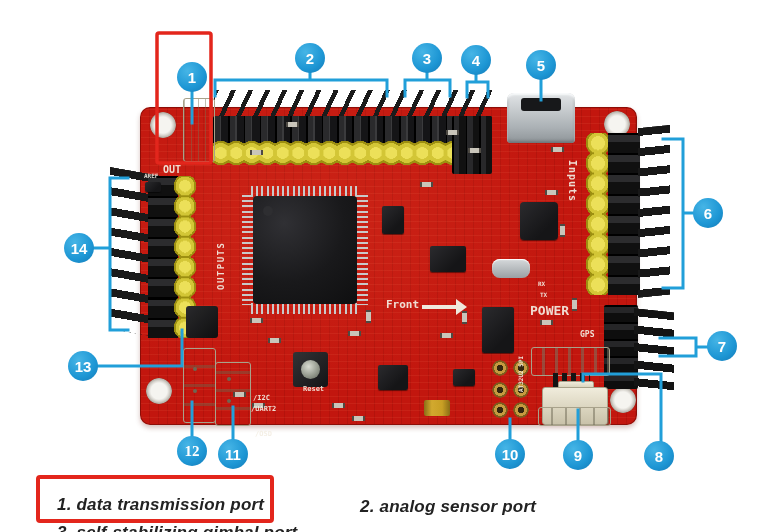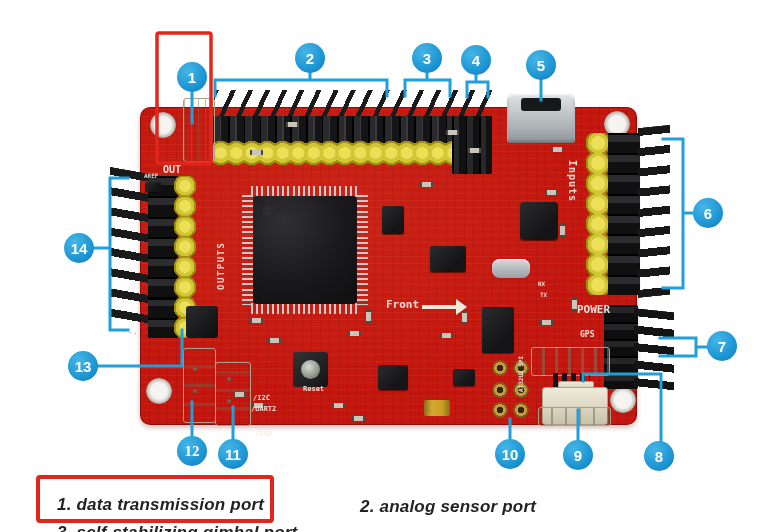--- a/index.html
+++ b/index.html
@@ -142,21 +142,21 @@
 
   <div class="silk" style="left:163px;top:165px;font-size:10px;">OUT</div>
   <div class="silk" style="left:144px;top:173px;font-size:6px;">AREF</div>
   <div class="silk vertccw" style="left:217px;top:290px;font-size:9px;letter-spacing:1.5px;">OUTPUTS</div>
   <div class="silk vert" style="left:577px;top:160px;font-size:10px;letter-spacing:1px;">Inputs</div>
   <div class="silk" style="left:386px;top:299px;font-size:11px;">Front</div>
   <div class="abs" style="left:422px;top:305px;width:34px;height:4px;background:#efe9dd;"></div>
   <div class="abs" style="left:456px;top:299px;width:0;height:0;border-left:11px solid #efe9dd;border-top:8px solid rgba(0,0,0,0);border-bottom:8px solid rgba(0,0,0,0);"></div>
   <div class="silk" style="left:538px;top:281px;font-size:6px;">RX</div>
   <div class="silk" style="left:540px;top:292px;font-size:6px;">TX</div>
-  <div class="silk" style="left:577px;top:304px;font-size:11px;">POWER</div>
+  <div class="silk" style="left:530px;top:304px;font-size:13px;">POWER</div>
   <div class="silk" style="left:580px;top:331px;font-size:8px;">GPS</div>
   <div class="silk vertccw" style="left:518px;top:392px;font-size:6px;">AT32U2 SPI</div>
   <div class="silk" style="left:255px;top:384px;font-size:7px;margin-top:47px;">/OSD</div>
   <div class="silk" style="left:253px;top:395px;font-size:7px;">/I2C</div>
   <div class="silk" style="left:251px;top:406px;font-size:7px;">/UART2</div>
   <div class="silk" style="left:303px;top:386px;font-size:7px;">Reset</div>
 
   <svg class="overlay" width="764" height="532" viewBox="0 0 764 532">
     <g stroke="#219fd9" stroke-width="3" fill="none" stroke-linecap="square">
       <path d="M192 92 L192 123"></path>

